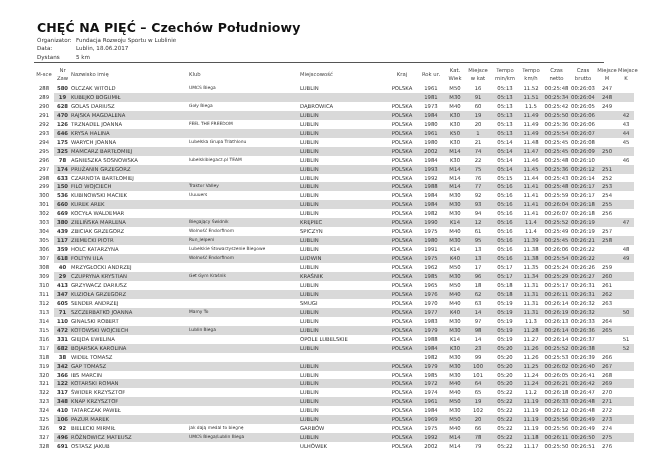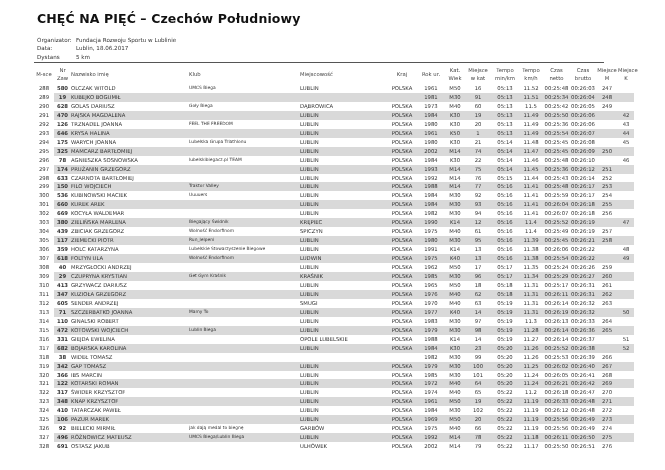--- a/index.html
+++ b/index.html
@@ -1,18 +1,18 @@
 <!DOCTYPE html>
 <html><head>
 <meta charset="utf-8">
 <style>
   html, body { margin: 0; padding: 0; background: #ffffff; }
   body { width: 665px; height: 470px; overflow: hidden; font-family: "DejaVu Sans", sans-serif; color: #222; }
   .page { position: relative; width: 665px; height: 470px; }
-  .title { position: absolute; left: 37px; top: 11px; font-size: 12.5px; font-weight: bold; letter-spacing: 0.1px; color: #111; }
+  .title { position: absolute; left: 37px; top: 20px; font-size: 12.5px; font-weight: bold; letter-spacing: 0.1px; color: #111; }
   .meta { position: absolute; left: 37px; top: 36px; font-size: 5.6px; color: #333; }
   .meta-row { display: flex; height: 8.3px; line-height: 8.3px; }
   .meta-label { width: 39px; }
   .meta-line { position: absolute; left: 34px; top: 61.5px; width: 570px; height: 1px; background: #555; }
   table { position: absolute; left: 34px; top: 64px; border-collapse: collapse; font-size: 5.3px; table-layout: fixed; width: 600px; }
   th { font-weight: normal; color: #444; vertical-align: middle; padding: 0; line-height: 8px; }
   thead tr { height: 20px; }
   td { padding: 0; height: 8.95px; line-height: 8.95px; white-space: nowrap; overflow: hidden; color: #333; }
   tbody tr.shade td { background: #d9d9d9; }
   tbody tr.shade td:first-child { background: #ffffff; }

